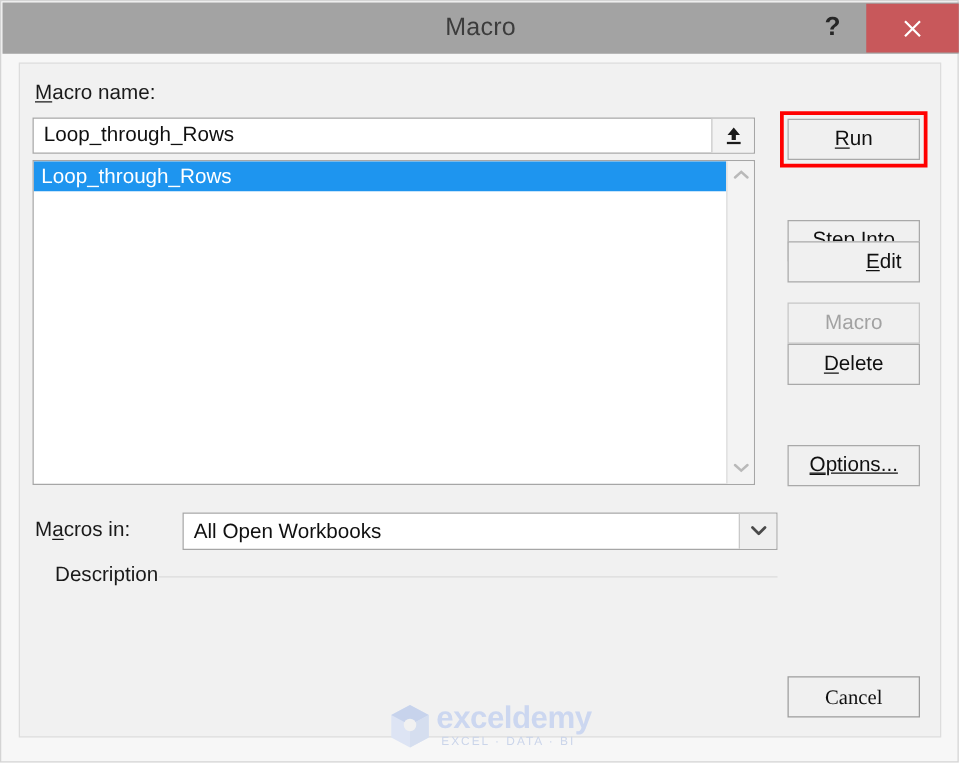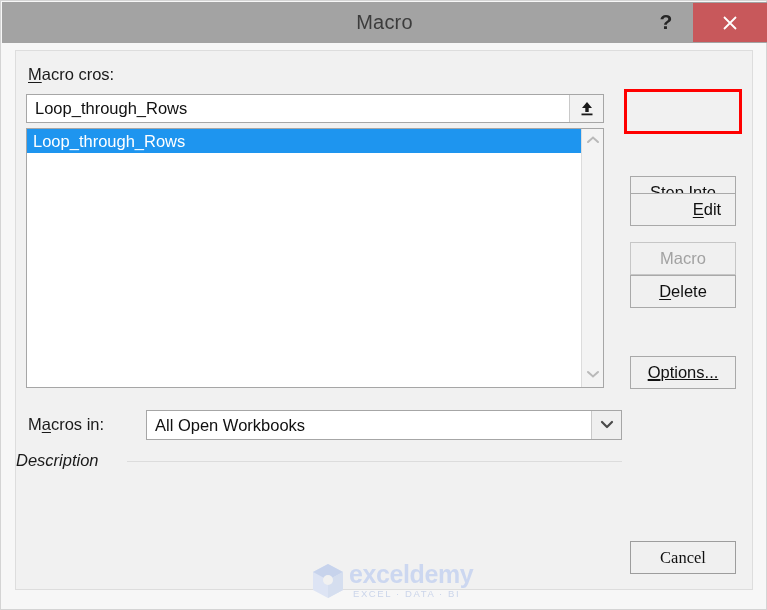--- a/index.html
+++ b/index.html
@@ -78,21 +78,21 @@
     position: absolute;
     font-size: 16.5px;
     color: #1a1a1a;
     white-space: nowrap;
     user-select: none;
   }
   .acc { text-decoration: underline; text-underline-offset: 2px; }
 
   #lbl-macro-name { left: 12px; top: 14px; }
   #lbl-macros-in  { left: 12px; top: 364px; }
-  #lbl-description{ left: 0; top: 400px; font-style: italic; }
+  #lbl-description{ left: 28px; top: 400px; }
 
   #desc-rule {
     position: absolute;
     left: 111px; top: 410px;
     width: 495px; height: 1px;
     background: #dcdcdc;
   }
 
   
   #macro-name-row {
@@ -270,21 +270,21 @@
         <svg width="18" height="18" viewBox="0 0 18 18">
           <path d="M3 3 L15 15 M15 3 L3 15" stroke="#ffffff" stroke-width="1.8" fill="none"></path>
         </svg>
       </span>
     </div>
   </div>
 
   <div id="panel">
 
     <div class="lbl" id="lbl-macro-name">
-      <span class="acc">M</span><span>acro cros:</span>
+      <span class="acc">M</span><span>acro name:</span>
     </div>
 
     <div id="macro-name-row">
       <input id="macro-name-input" type="text" value="Loop_through_Rows" style="">
       <div id="upload-button">
         <span>
           <svg width="18" height="18" viewBox="0 0 18 18">
             <path d="M9 2 L14 8 L10.7 8 L10.7 12 L7.3 12 L7.3 8 L4 8 Z" fill="#1a1a1a"></path>
             <rect x="3.5" y="13.5" width="11" height="1.8" fill="#1a1a1a"></rect>
           </svg>
@@ -325,20 +325,23 @@
           <svg width="16" height="12" viewBox="0 0 16 12">
             <path d="M3 4 L8 9 L13 4" stroke="#4a4a4a" stroke-width="2.2" fill="none" stroke-linecap="round" stroke-linejoin="round"></path>
           </svg>
         </span>
       </div>
     </div>
 
     <div class="lbl" id="lbl-description">Description</div>
     <div id="desc-rule"></div>
 
+    <div class="dlg-button" id="btn-run">
+      <span class="acc">R</span><span>un</span>
+    </div>
 
     <div class="dlg-button" id="btn-step-into">
       <span class="acc">S</span><span>tep Into</span>
     </div>
 
     <div class="dlg-button" id="btn-edit">
       <span class="acc">E</span><span>dit</span>
     </div>
 
     <div class="dlg-button disabled" id="btn-create">Macro</div>

